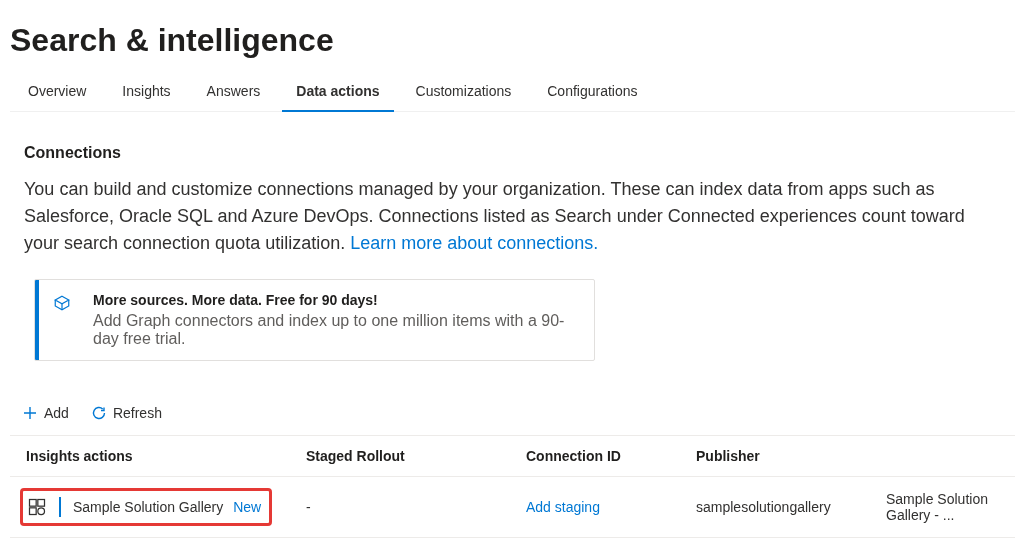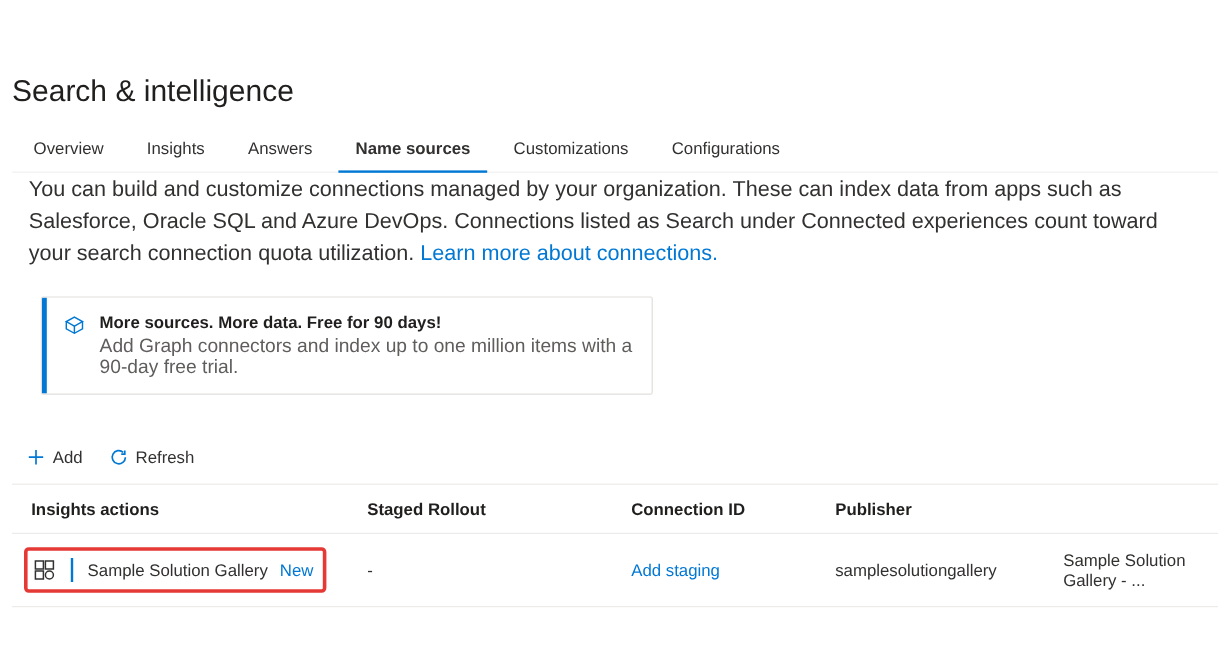--- a/index.html
+++ b/index.html
@@ -1,26 +1,26 @@
 <!DOCTYPE html>
 <html><head>
   <meta charset="utf-8">
   <style>
     * { margin:0; padding:0; box-sizing:border-box; }
     body { font-family:"Segoe UI",-apple-system,sans-serif; color:#323130; background:#fff; width:1025px; }
     .container { padding:0 10px 30px; }
-    .page-title { font-size:25px; font-weight:400; padding:22px 0 16px; color:#201f1e;margin-top:40px; }
+    .page-title { font-size:32px; font-weight:700; padding:22px 0 16px; color:#201f1e; }
     .tabs { display:flex; gap:0; border-bottom:1px solid #f0f0f0; }
     .tab { padding:8px 18px 12px; font-size:14px; color:#323130; cursor:pointer; position:relative; }
     .tab.active { font-weight:600; }
     .tab.active::after { content:""; position:absolute; left:4px; right:4px; bottom:-1px; height:2px; background:#0078d4; }
     .section-title { font-size:16px; font-weight:700; margin:32px 0 14px 14px; color:#201f1e; }
     .desc { font-size:18px; line-height:1.5; color:#323130; margin:0 14px 22px; }
     .desc a { color:#0078d4; text-decoration:none; }
-    .info-card { display:flex; border:1px solid #e1dfdd; border-radius:2px; margin:0 0 0 24px; width:510px; min-height:72px; position:relative; overflow:hidden; }
+    .info-card { display:flex; border:1px solid #e1dfdd; border-radius:2px; margin:0 0 0 24px; width:561px; min-height:72px; position:relative; overflow:hidden;gap:10px; }
     .info-card::before { content:""; position:absolute; left:0; top:0; bottom:0; width:4px; background:#0078d4; }
     .card-icon { padding:14px 12px 0 18px; color:#0078d4; }
     .card-body { padding:12px 16px 12px 0; }
     .card-title { font-size:14px; font-weight:600; margin-bottom:4px; color:#201f1e; }
     .card-sub { font-size:16px; color:#605e5c; }
     .toolbar { display:flex; align-items:center; gap:22px; margin:44px 0 14px 12px; }
     .tbtn { display:flex; align-items:flex-end; gap:6px; font-size:14px; color:#323130; cursor:pointer; }
     .tbtn .ico { color:#0078d4; display:flex; align-items:center; }
     .table { width:100%; }
     .thead, .trow { display:grid; grid-template-columns:280px 220px 170px 190px auto; align-items:center; }
@@ -36,25 +36,26 @@
 </head>
 <body>
 
 <div class="container">
   <h1 class="page-title">Search &amp; intelligence</h1>
 
   <div class="tabs">
     <div class="tab">Overview</div>
     <div class="tab">Insights</div>
     <div class="tab">Answers</div>
-    <div class="tab active">Name sources</div>
+    <div class="tab active">Data actions</div>
     <div class="tab">Customizations</div>
     <div class="tab">Configurations</div>
   </div>
 
+  <h2 class="section-title">Connections</h2>
 
   <p class="desc">
     <span>You can build and customize connections managed by your organization. These can index data from apps such as Salesforce, Oracle SQL and Azure DevOps. Connections listed as Search under Connected experiences count toward your search connection quota utilization. </span><a href="#">Learn more about connections.</a>
   </p>
 
   <div class="info-card">
     <div class="card-icon">
       <svg width="18" height="18" viewBox="0 0 24 24" fill="none" stroke="currentColor" stroke-width="1.6">
         <path d="M12 3 L21 8 L12 13 L3 8 Z"></path>
         <path d="M3 8 L3 16 L12 21 L21 16 L21 8"></path>

